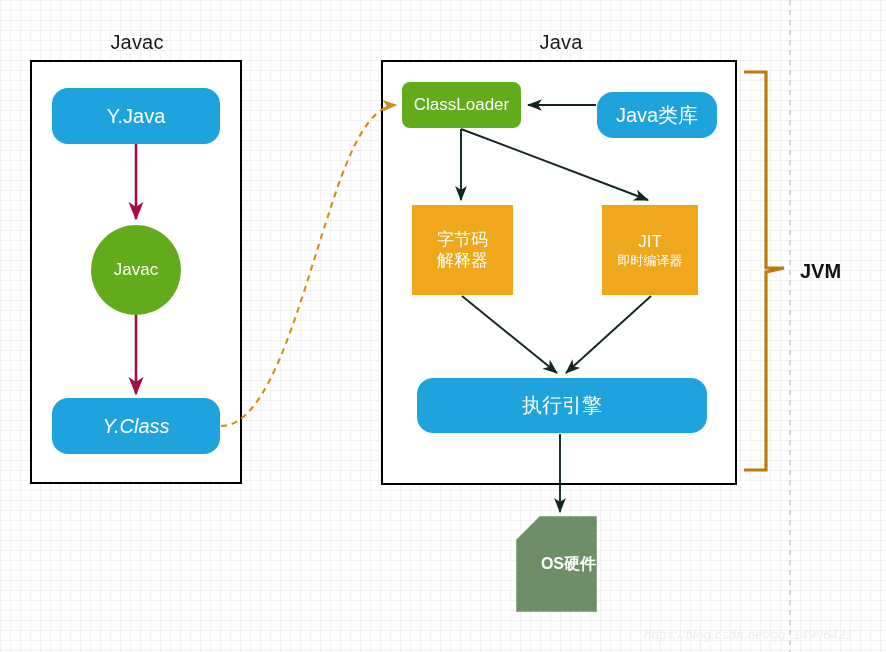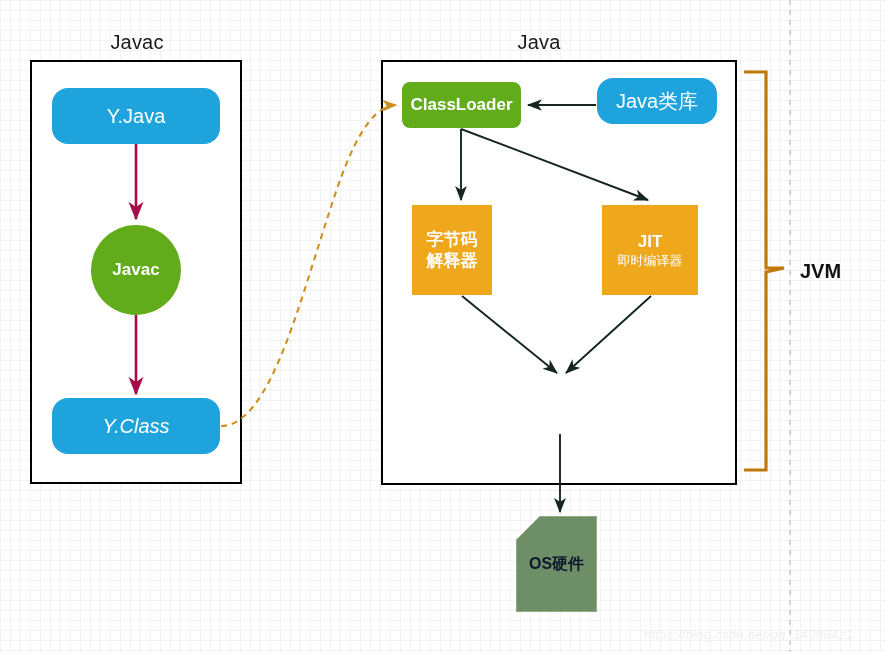--- a/index.html
+++ b/index.html
@@ -70,29 +70,29 @@
   .node-green-circle {
     background: #62ac1b;
     border-radius: 50%;
   }
   .node-orange {
     background: #efa81c;
     border-radius: 0;
   }
 
   .t-lg { font-size: 20px; }
-  .t-md { font-size: 17px; font-weight: bold; }
+  .t-md { font-size: 17px; }
   .t-sm { font-size: 13px; }
 
   .os-node {
     position: absolute;
     display: flex;
     align-items: center;
-    justify-content: center;
-    color: #0f172a;
+    justify-content: flex-end;
+    color: #ffffff;
     font-size: 16px;
     font-weight: bold;
     background: #6e8e68;
     border: 1px solid #8fae88;
     box-sizing: border-box;
     clip-path: polygon(24px 0, 100% 0, 100% 100%, 0 100%, 0 24px);
   }
 
   .jvm-label {
     position: absolute;
@@ -110,21 +110,21 @@
     letter-spacing: 0.3px;
     font-style: italic;
   }
 </style>
 </head>
 <body>
 
 <div id="canvas">
 
   <div class="group-title" style="left:77px; top:31px; width:120px;">Javac</div>
-  <div class="group-title" style="left:479px; top:31px; width:120px;">Java</div>
+  <div class="group-title" style="left:501px; top:31px; width:120px;">Java</div>
 
   <div class="group-box" style="left:30px; top:60px; width:212px; height:424px;"></div>
   <div class="group-box" style="left:381px; top:60px; width:356px; height:425px;"></div>
 
   <svg class="svg-layer" viewBox="0 0 886 652" width="886" height="652">
     <defs>
       <marker id="arw-dark" markerWidth="9" markerHeight="9" refX="7.4" refY="3.1" orient="auto" markerUnits="strokeWidth">
         <path d="M0,0 L8,3.1 L0,6.2 L2.2,3.1 z" fill="#14261e"></path>
       </marker>
       <marker id="arw-mag" markerWidth="8" markerHeight="8" refX="6.6" refY="2.9" orient="auto" markerUnits="strokeWidth">
@@ -167,34 +167,37 @@
   </div>
 
   <div class="node node-blue t-lg" style="left:52px; top:398px; width:168px; height:56px;font-style:italic;">
     <span>Y.Class</span>
   </div>
 
   <div class="node node-green-rect t-md" style="left:402px; top:82px; width:119px; height:46px;">
     <span>ClassLoader</span>
   </div>
 
-  <div class="node node-blue t-lg" style="left:597px; top:78px; width:120px; height:46px;">
+  <div class="node node-blue t-lg" style="left:597px; top:92px; width:120px; height:46px;">
     <span>Java类库</span>
   </div>
 
-  <div class="node node-orange" style="left:412px; top:205px; width:80px; height:90px;">
+  <div class="node node-orange" style="left:412px; top:205px; width:101px; height:90px;">
     <span class="t-md">字节码</span>
     <span class="t-md">解释器</span>
   </div>
 
   <div class="node node-orange" style="left:602px; top:205px; width:96px; height:90px;">
     <span class="t-md">JIT</span>
     <span class="t-sm">即时编译器</span>
   </div>
 
+  <div class="node node-blue t-lg" style="left:417px; top:378px; width:290px; height:55px;">
+    <span>执行引擎</span>
+  </div>
 
   <div class="os-node" style="left:516px; top:516px; width:81px; height:96px;">
     <span>OS硬件</span>
   </div>
 
   <div class="jvm-label" style="left:800px; top:260px;">JVM</div>
 
   <div class="watermark" style="left:644px; top:627px;">https://blog.csdn.net/qq_14996421</div>
 
 </div>

